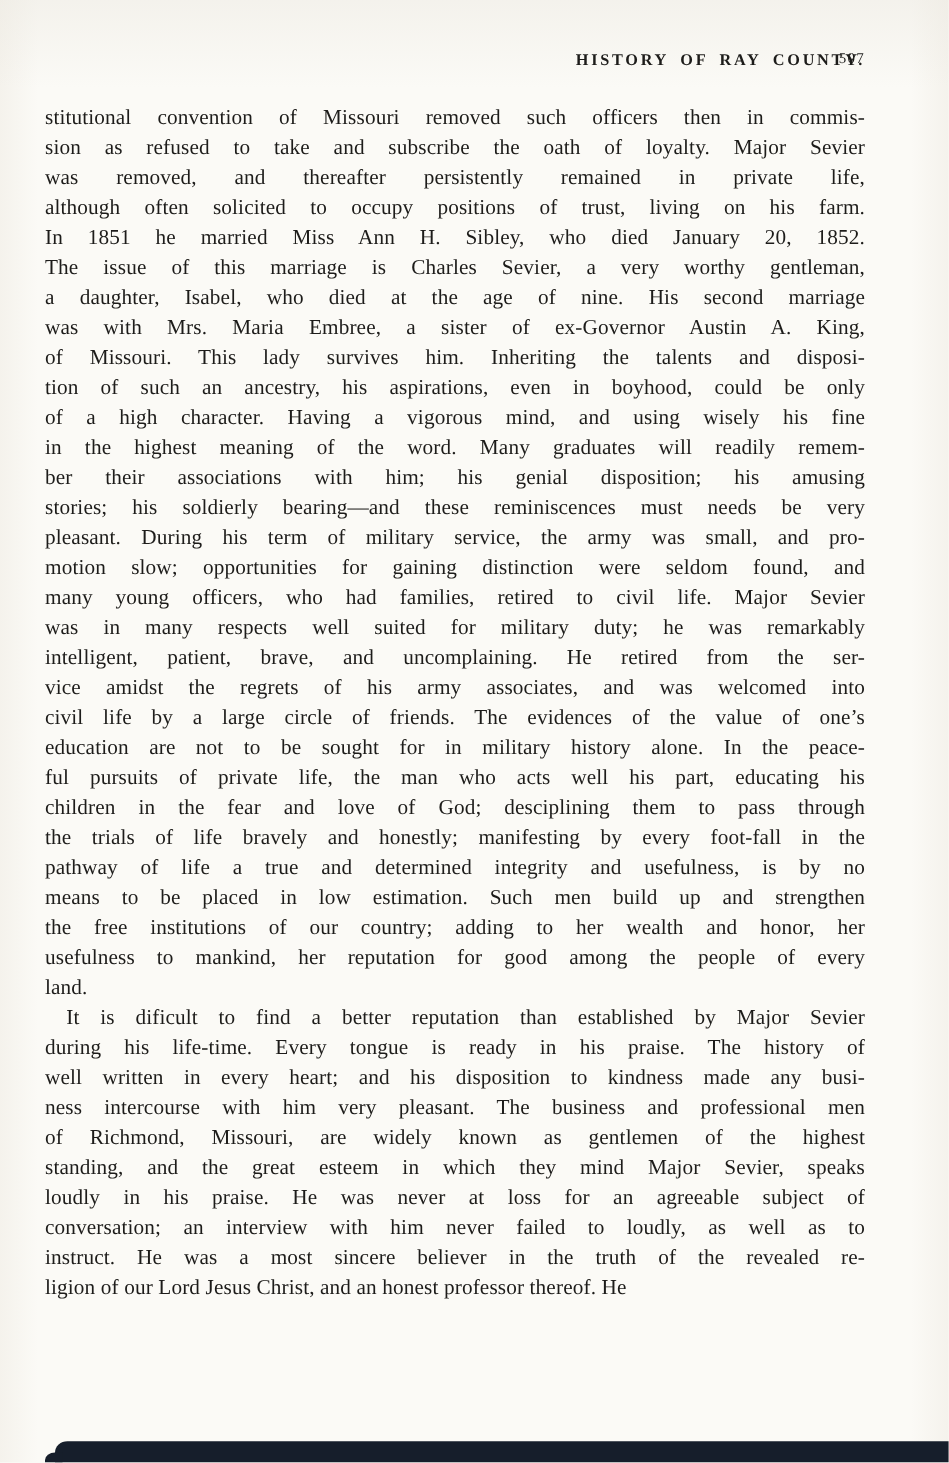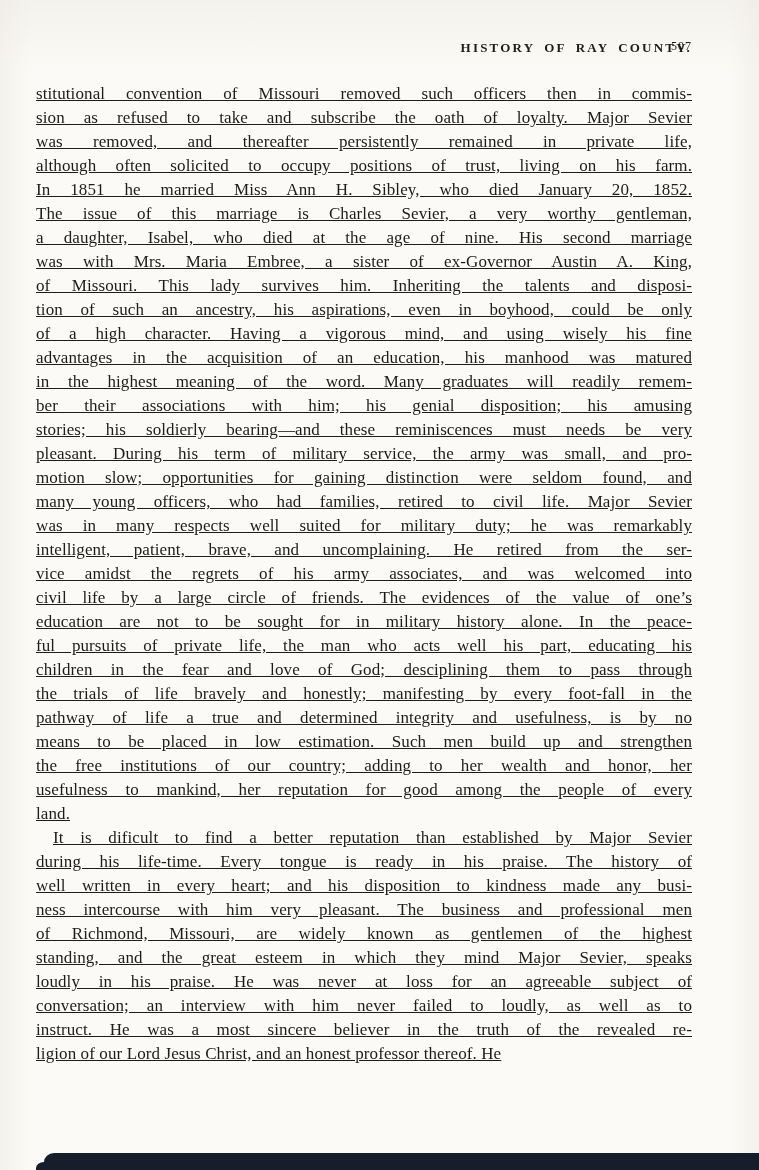--- a/index.html
+++ b/index.html
@@ -53,21 +53,20 @@
 
   .paragraph { }
 
   .line {
     font-size: 17px;
     line-height: 24px;
     text-align: justify;
     text-align-last: justify;
     letter-spacing: 0.1px;
     white-space: nowrap;
-    text-decoration: underline;
   }
 
   .line.last {
     text-align-last: left;
     white-space: normal;
   }
 
   .line.indent {
     text-indent: 17px;
   }
@@ -108,21 +107,20 @@
         <div class="line">sion as refused to take and subscribe the oath of loyalty.  Major Sevier</div>
         <div class="line">was removed, and thereafter persistently remained in private life,</div>
         <div class="line">although often solicited to occupy positions of trust, living on his farm.</div>
         <div class="line">In 1851 he married Miss Ann H. Sibley, who died January 20, 1852.</div>
         <div class="line">The issue of this marriage is Charles Sevier, a very worthy gentleman,</div>
         <div class="line">a daughter, Isabel, who died at the age of nine.  His second marriage</div>
         <div class="line">was with Mrs. Maria Embree, a sister of ex-Governor Austin A. King,</div>
         <div class="line">of Missouri.  This lady survives him.  Inheriting the talents and disposi-</div>
         <div class="line">tion of such an ancestry, his aspirations, even in boyhood, could be only</div>
         <div class="line">of a high character.  Having a vigorous mind, and using wisely his fine</div>
-        <div class="line">advantages in the acquisition of an education, his manhood was matured</div>
         <div class="line">in the highest meaning of the word.  Many graduates will readily remem-</div>
         <div class="line">ber their associations with him; his genial disposition; his amusing</div>
         <div class="line">stories; his soldierly bearing—and these reminiscences must needs be very</div>
         <div class="line">pleasant.  During his term of military service, the army was small, and pro-</div>
         <div class="line">motion slow; opportunities for gaining distinction were seldom found, and</div>
         <div class="line">many young officers, who had families, retired to civil life.  Major Sevier</div>
         <div class="line">was in many respects well suited for military duty; he was remarkably</div>
         <div class="line">intelligent, patient, brave, and uncomplaining.  He retired from the ser-</div>
         <div class="line">vice amidst the regrets of his army associates, and was welcomed into</div>
         <div class="line">civil life by a large circle of friends.  The evidences of the value of one’s</div>

